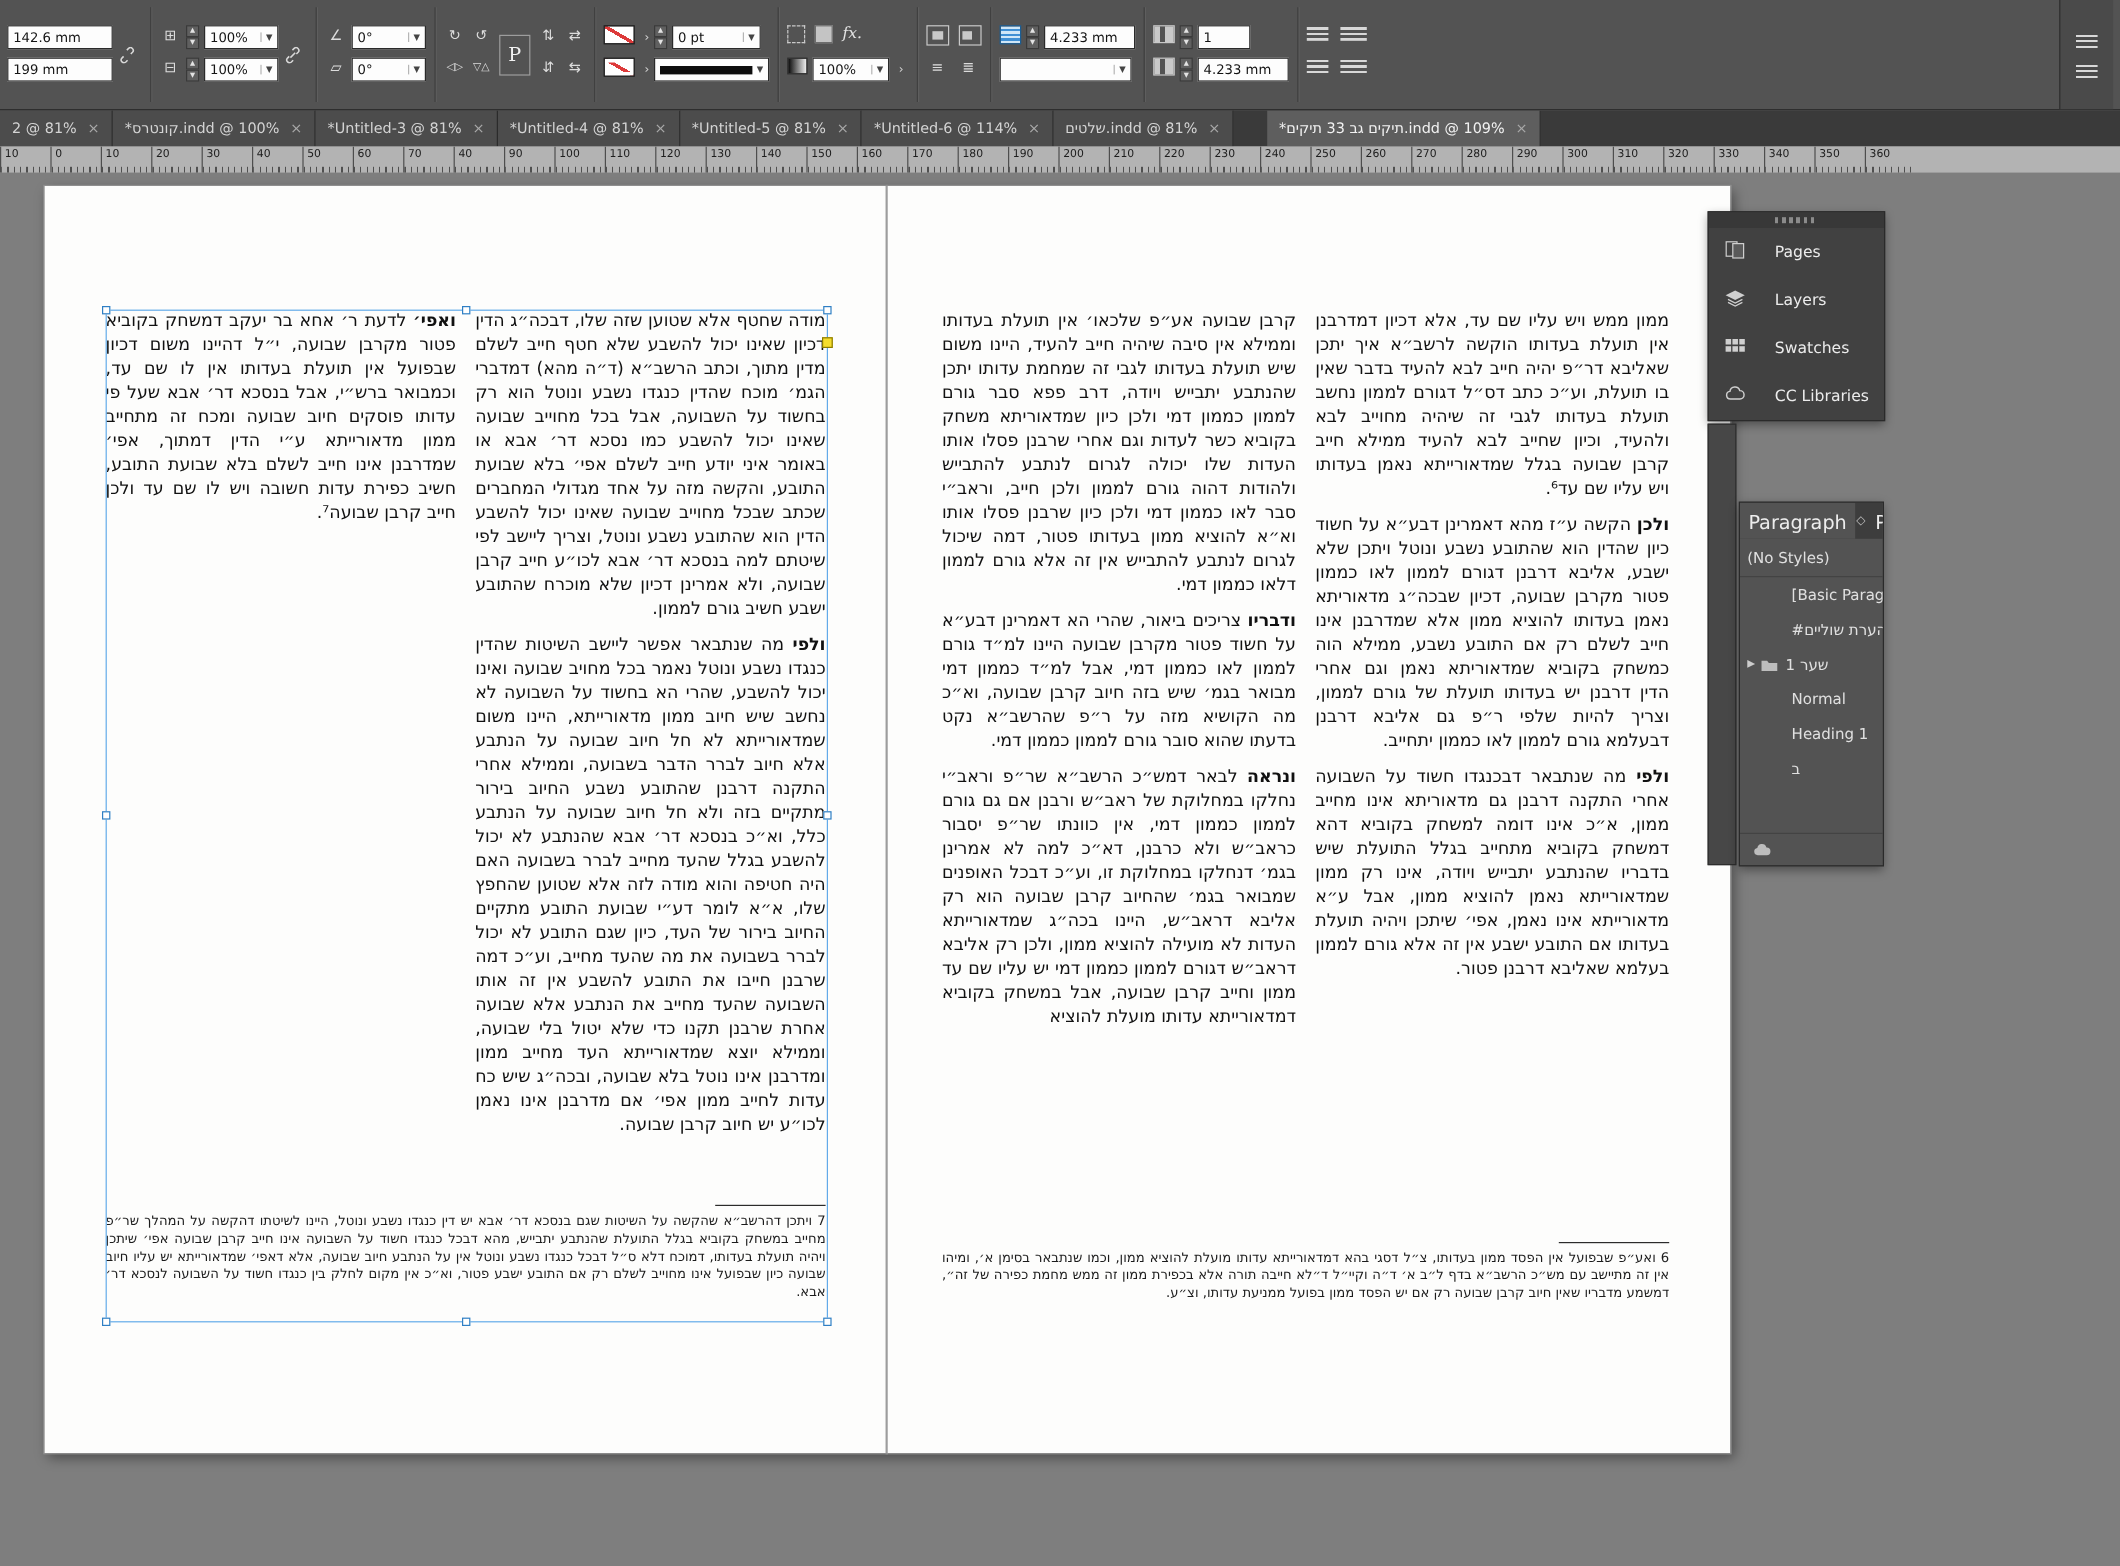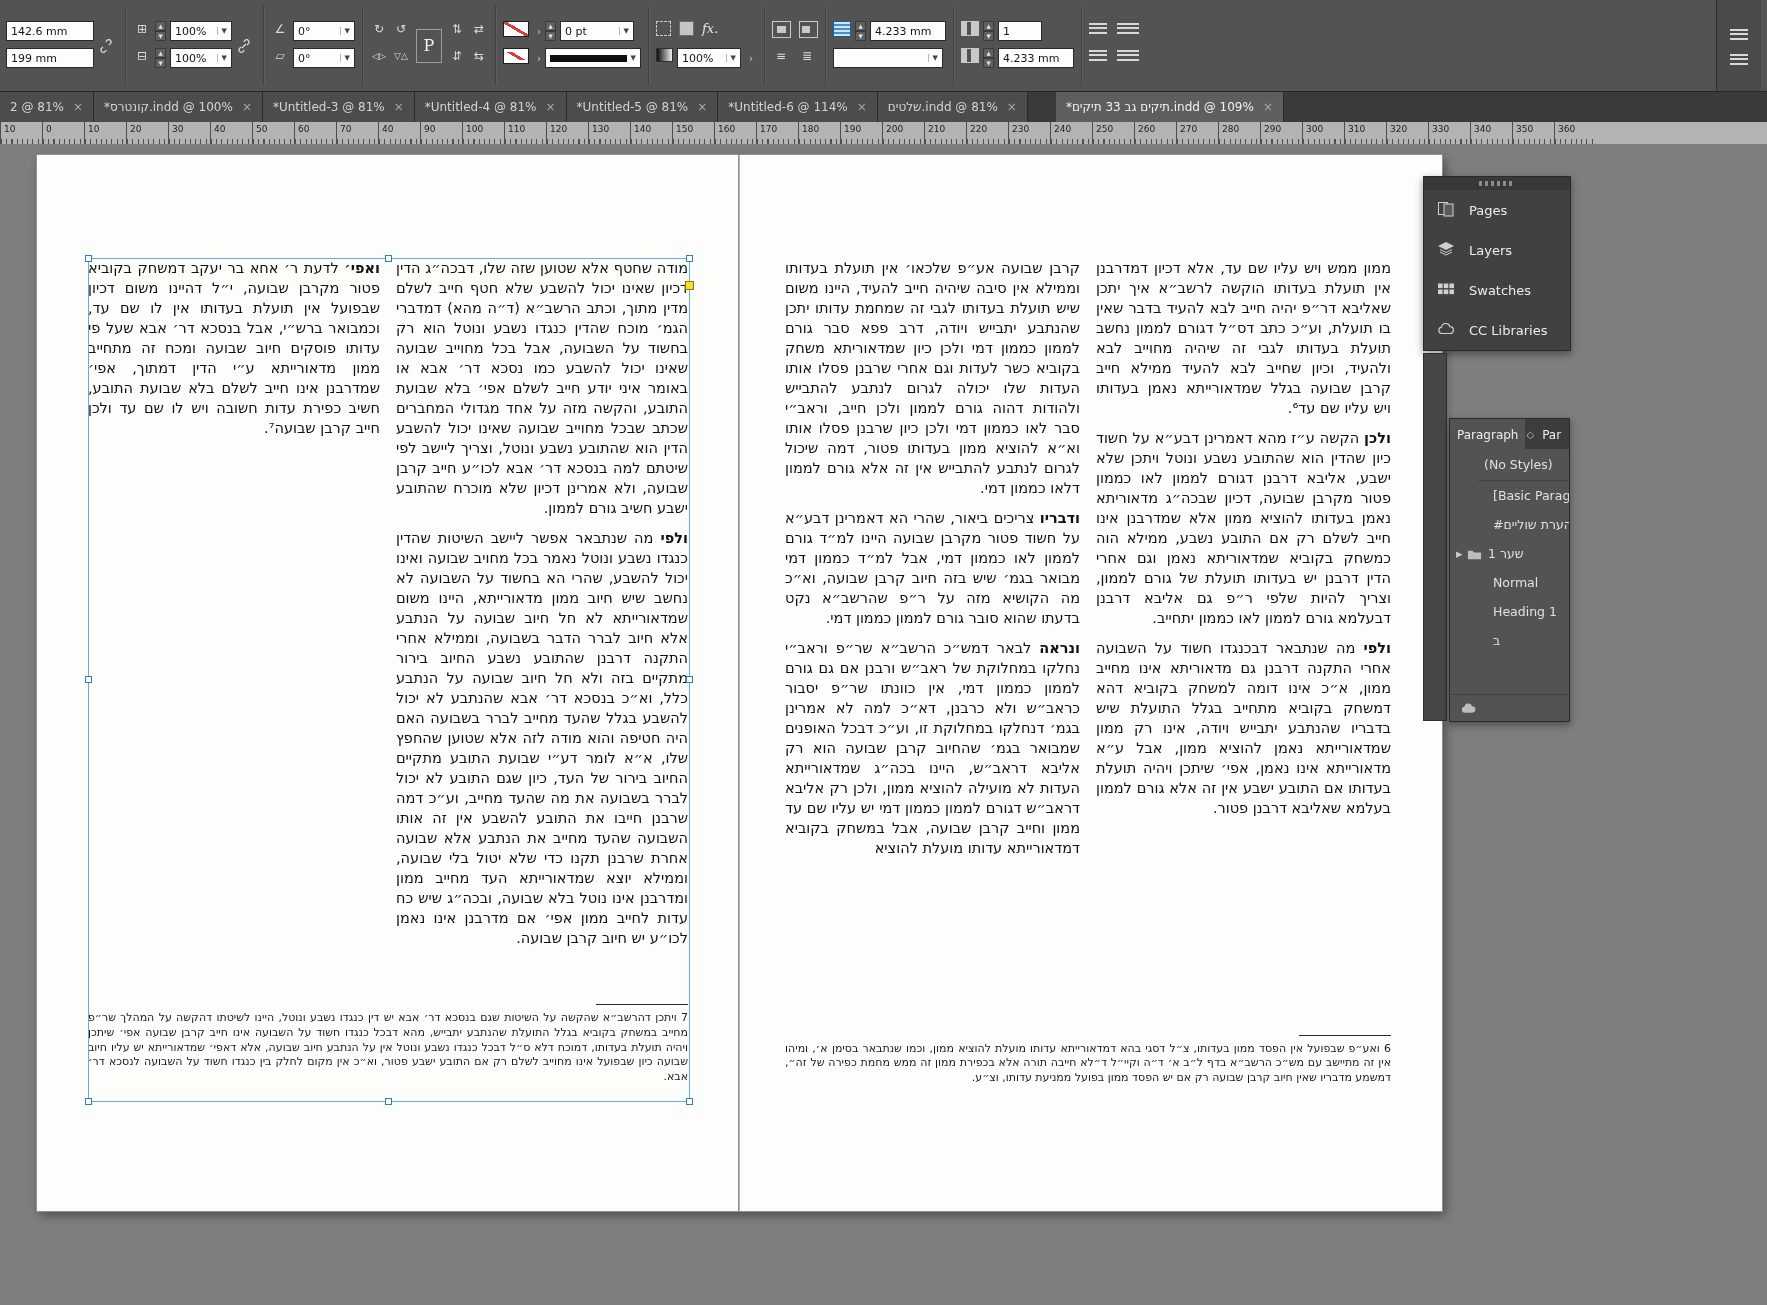--- a/index.html
+++ b/index.html
@@ -83,37 +83,37 @@
     border:1px solid #62aae9;pointer-events:none;}
   .hdl{position:absolute;width:7px;height:7px;background:#fff;border:1px solid #2f7fc4;box-sizing:border-box;}
   .hdl-yellow{position:absolute;width:9px;height:9px;background:#f5dd2e;border:1px solid #8a7a00;box-sizing:border-box;}
 
   
   .dock-panel{position:absolute;left:1423px;top:32px;width:146px;background:#414141;
     border:1px solid #2a2a2a;box-shadow:0 3px 8px rgba(0,0,0,.4);}
   .grip{height:13px;background:#383838;display:flex;align-items:center;justify-content:center;}
   .grip i{width:36px;height:5px;
     background:repeating-linear-gradient(90deg,#8b8b8b 0 3px,transparent 3px 6px);}
-  .dock-row{height:40px;display:flex;align-items:center;gap:14px;padding:0 0 0 13px;
+  .dock-row{height:40px;display:flex;align-items:center;gap:24px;padding:0 0 0 13px;
     color:#ececec;font-size:13px;cursor:default;}
   .dock-row svg{flex:0 0 auto;}
 
   .dock-strip{position:absolute;left:1423px;top:209px;width:24px;height:368px;background:#474747;
     border:1px solid #2d2d2d;box-sizing:border-box;}
 
   .styles-panel{position:absolute;left:1449px;top:274px;width:119px;height:302px;background:#535353;
     border:1px solid #2a2a2a;box-shadow:0 3px 8px rgba(0,0,0,.4);display:flex;flex-direction:column;}
   .sp-header{height:30px;background:#3d3d3d;display:flex;align-items:stretch;overflow:hidden;flex:0 0 auto;}
-  .sp-tab{display:flex;align-items:center;padding:16px 7px;font-size:12px;color:#ededed;white-space:nowrap;}
+  .sp-tab{display:flex;align-items:center;padding:16px 7px;font-size:16px;color:#ededed;white-space:nowrap;}
   .sp-tab.active{background:#535353;}
   .sp-tabsep{display:flex;align-items:center;color:#bdbdbd;font-size:10px;padding:0 1px;}
   .sp-rows{flex:1;overflow:hidden;}
   .sp-row{height:29px;display:flex;align-items:center;font-size:12.5px;color:#e0e0e0;
     padding-left:6px;white-space:nowrap;overflow:hidden;cursor:default;}
-  .sp-row.first{height:31px;border-bottom:1px solid #434343;margin-left:28px;}
+  .sp-row.first{height:31px;border-bottom:1px solid #434343;}
   .sp-row.indent{padding-left:43px;}
   .sp-row .rtl{direction:rtl;unicode-bidi:isolate;}
   .sp-chev{color:#cccccc;font-size:13px;width:11px;flex:0 0 auto;}
   .sp-bottom{flex:0 0 26px;border-top:1px solid #434343;display:flex;align-items:center;padding-left:10px;}
 </style>
 </head>
 <body>
 
 <div class="app">
 

